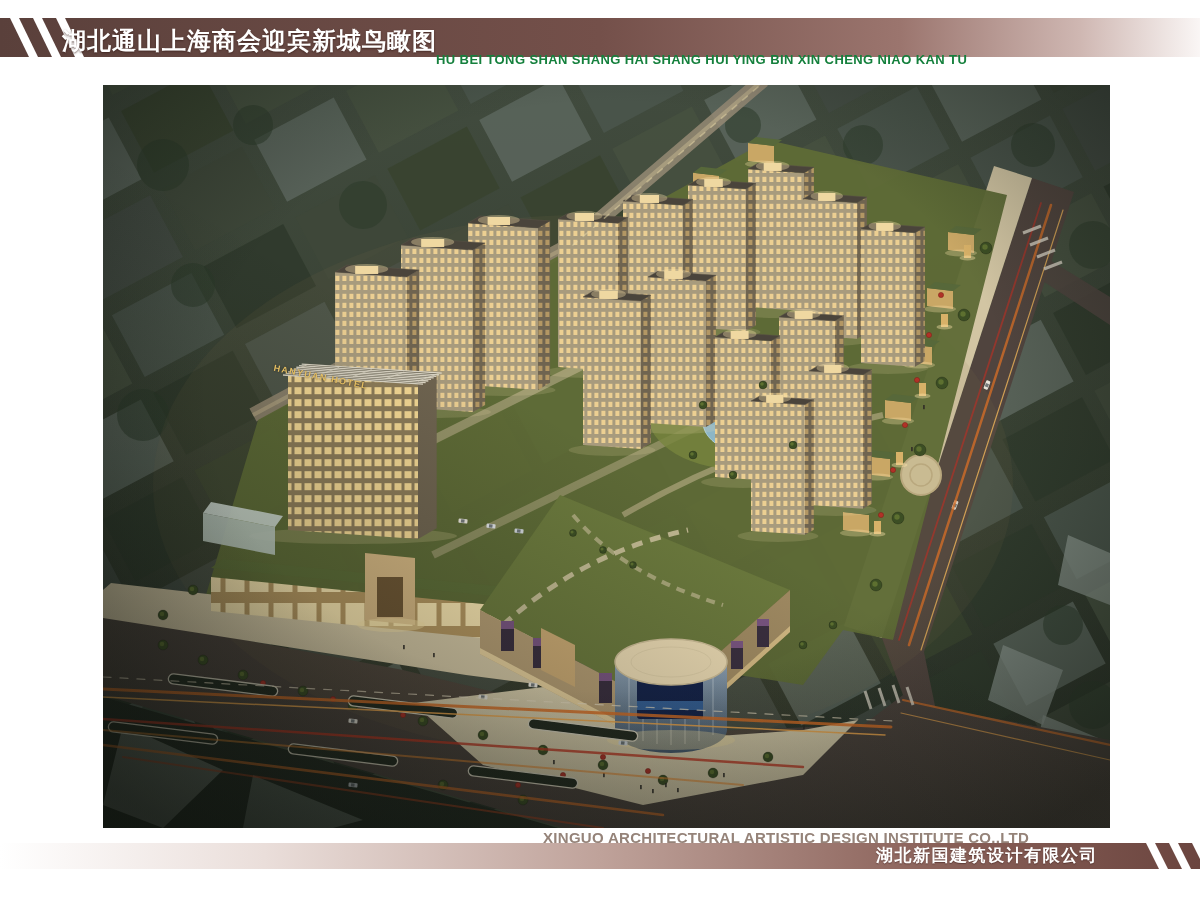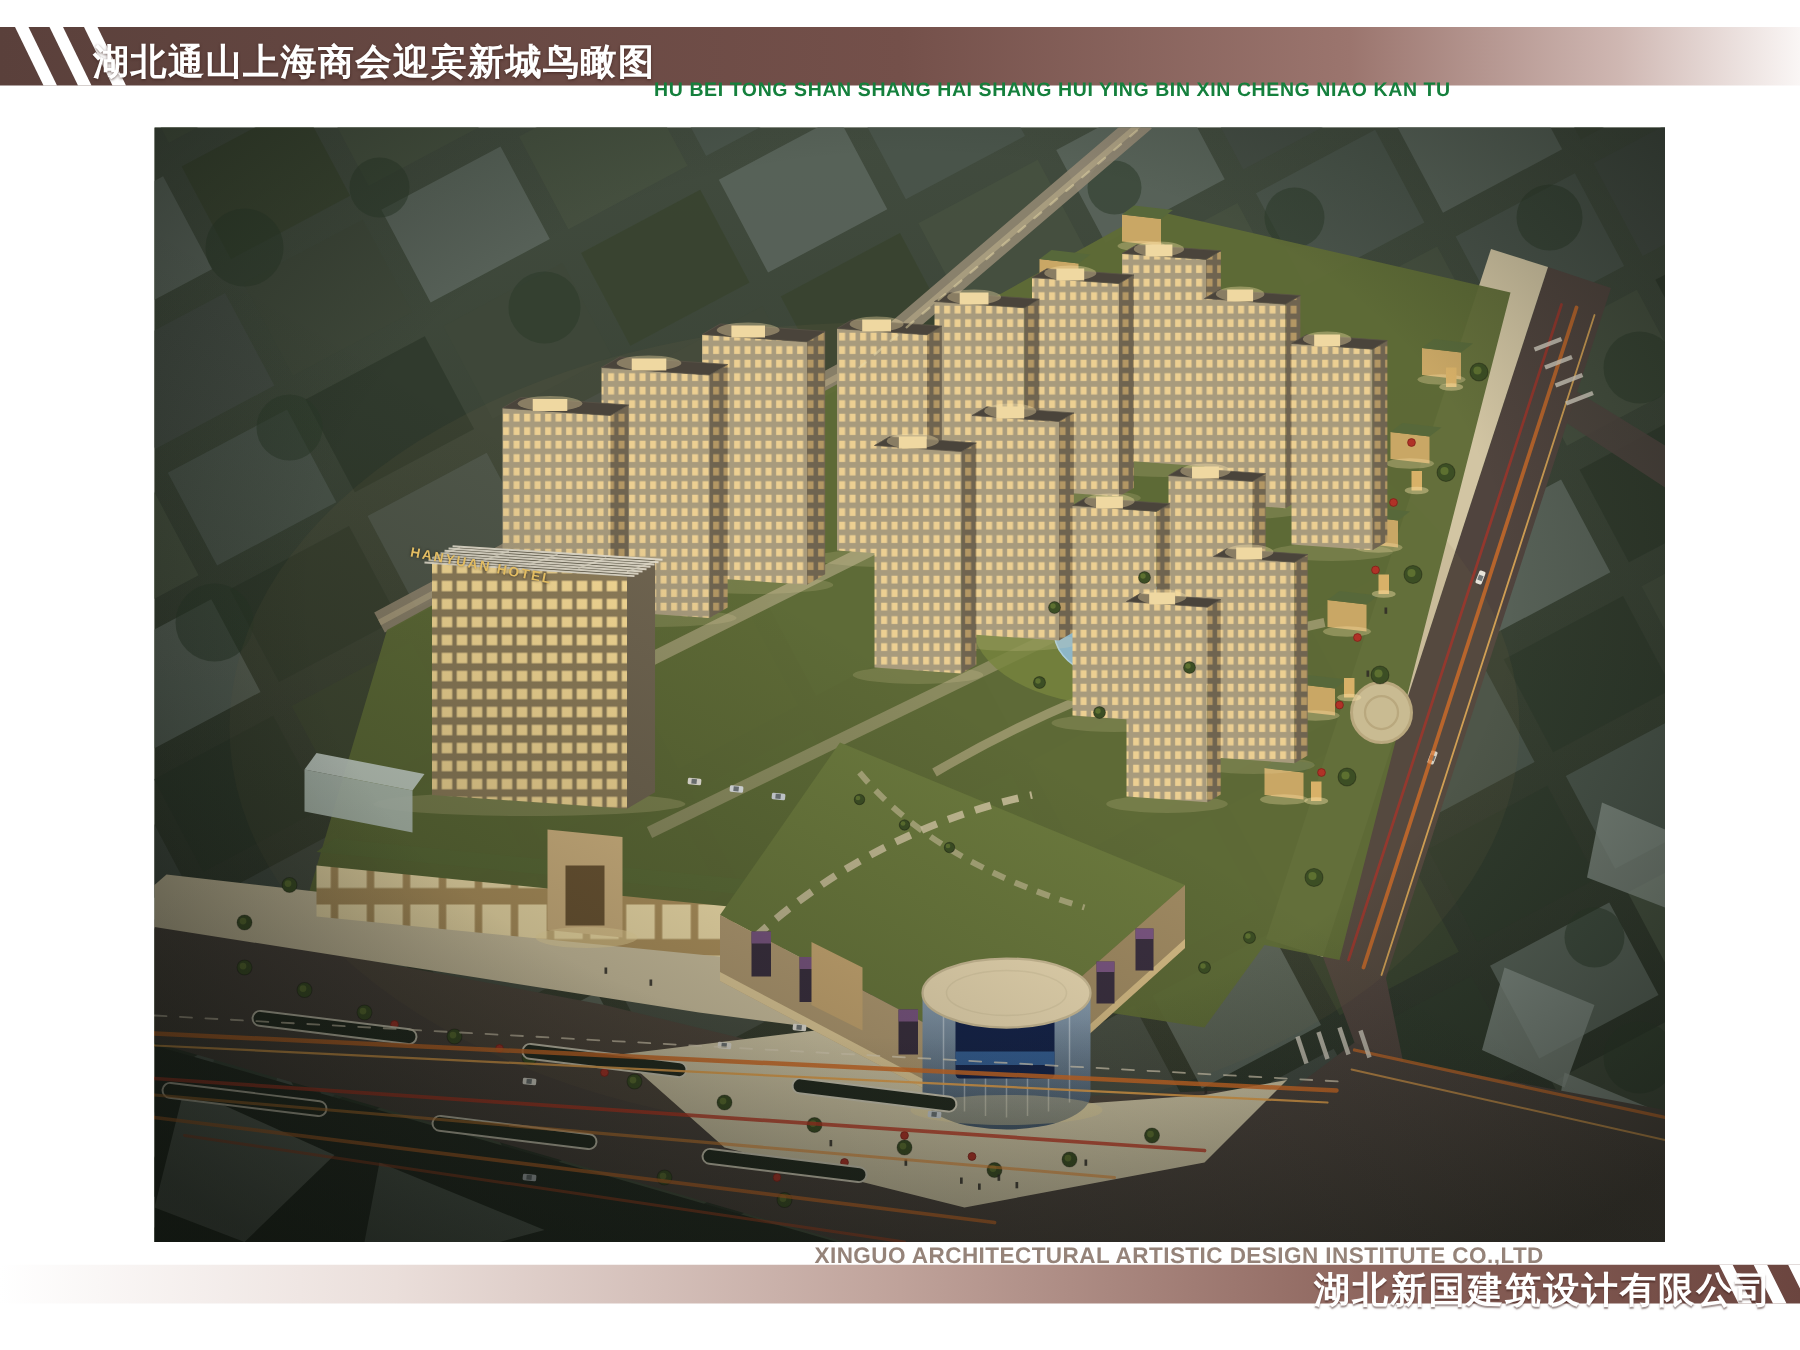--- a/index.html
+++ b/index.html
@@ -10,21 +10,21 @@
             letter-spacing:1px;text-shadow:0 1px 2px rgba(50,25,20,.65);white-space:nowrap;}
   .title-py{position:absolute;left:412px;top:52px;font-size:13px;font-weight:bold;color:#15803d;
             letter-spacing:.4px;white-space:nowrap;margin-left:24px;}
   .artwork{position:absolute;left:103px;top:85px;width:1007px;height:743px;background:#39412f;}
   .artwork svg{display:block;}
   .hotel-sign{position:absolute;left:163px;top:287px;width:110px;font-size:9px;font-weight:bold;
               color:#e3bd62;letter-spacing:1.4px;transform:rotate(11deg);
               text-shadow:0 0 2px rgba(0,0,0,.6);white-space:nowrap;}
   .credit-en{position:absolute;left:543px;top:829px;font-size:15px;font-weight:bold;color:#958379;
              letter-spacing:.3px;white-space:nowrap;}
-  .credit-cn{position:absolute;left:876px;top:844px;font-size:24px;font-weight:bold;color:#ffffff;
+  .credit-cn{position:absolute;left:876px;top:844px;font-size:17px;font-weight:bold;color:#ffffff;
              letter-spacing:1.5px;text-shadow:0 1px 1px rgba(60,30,25,.5);white-space:nowrap;}
 </style>
 </head>
 <body>
 
 <div class="page">
 
   <svg class="banner-svg" style="top:0" width="1200" height="75">
     <defs>
       <linearGradient id="gTop" x1="0" y1="0" x2="1" y2="0">

